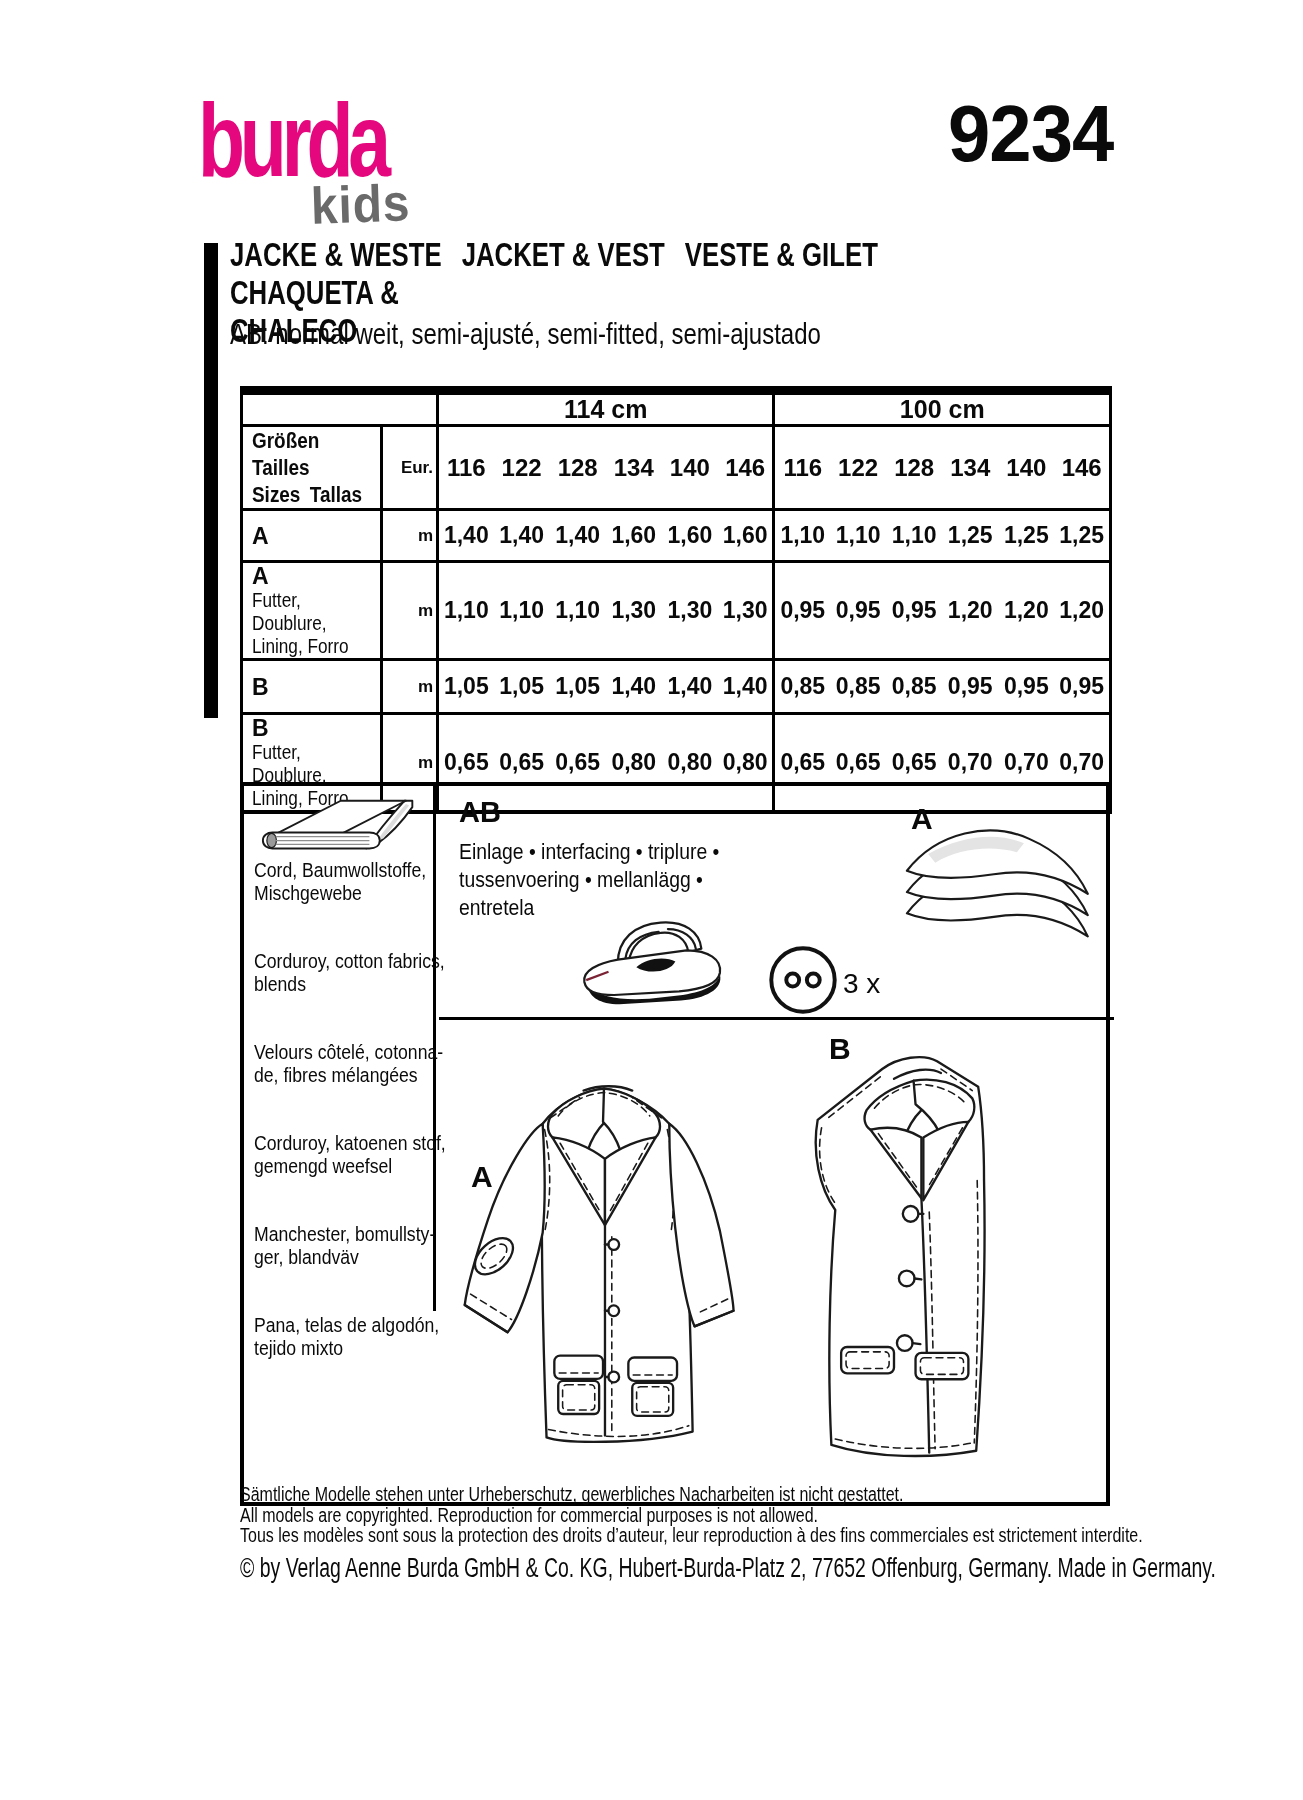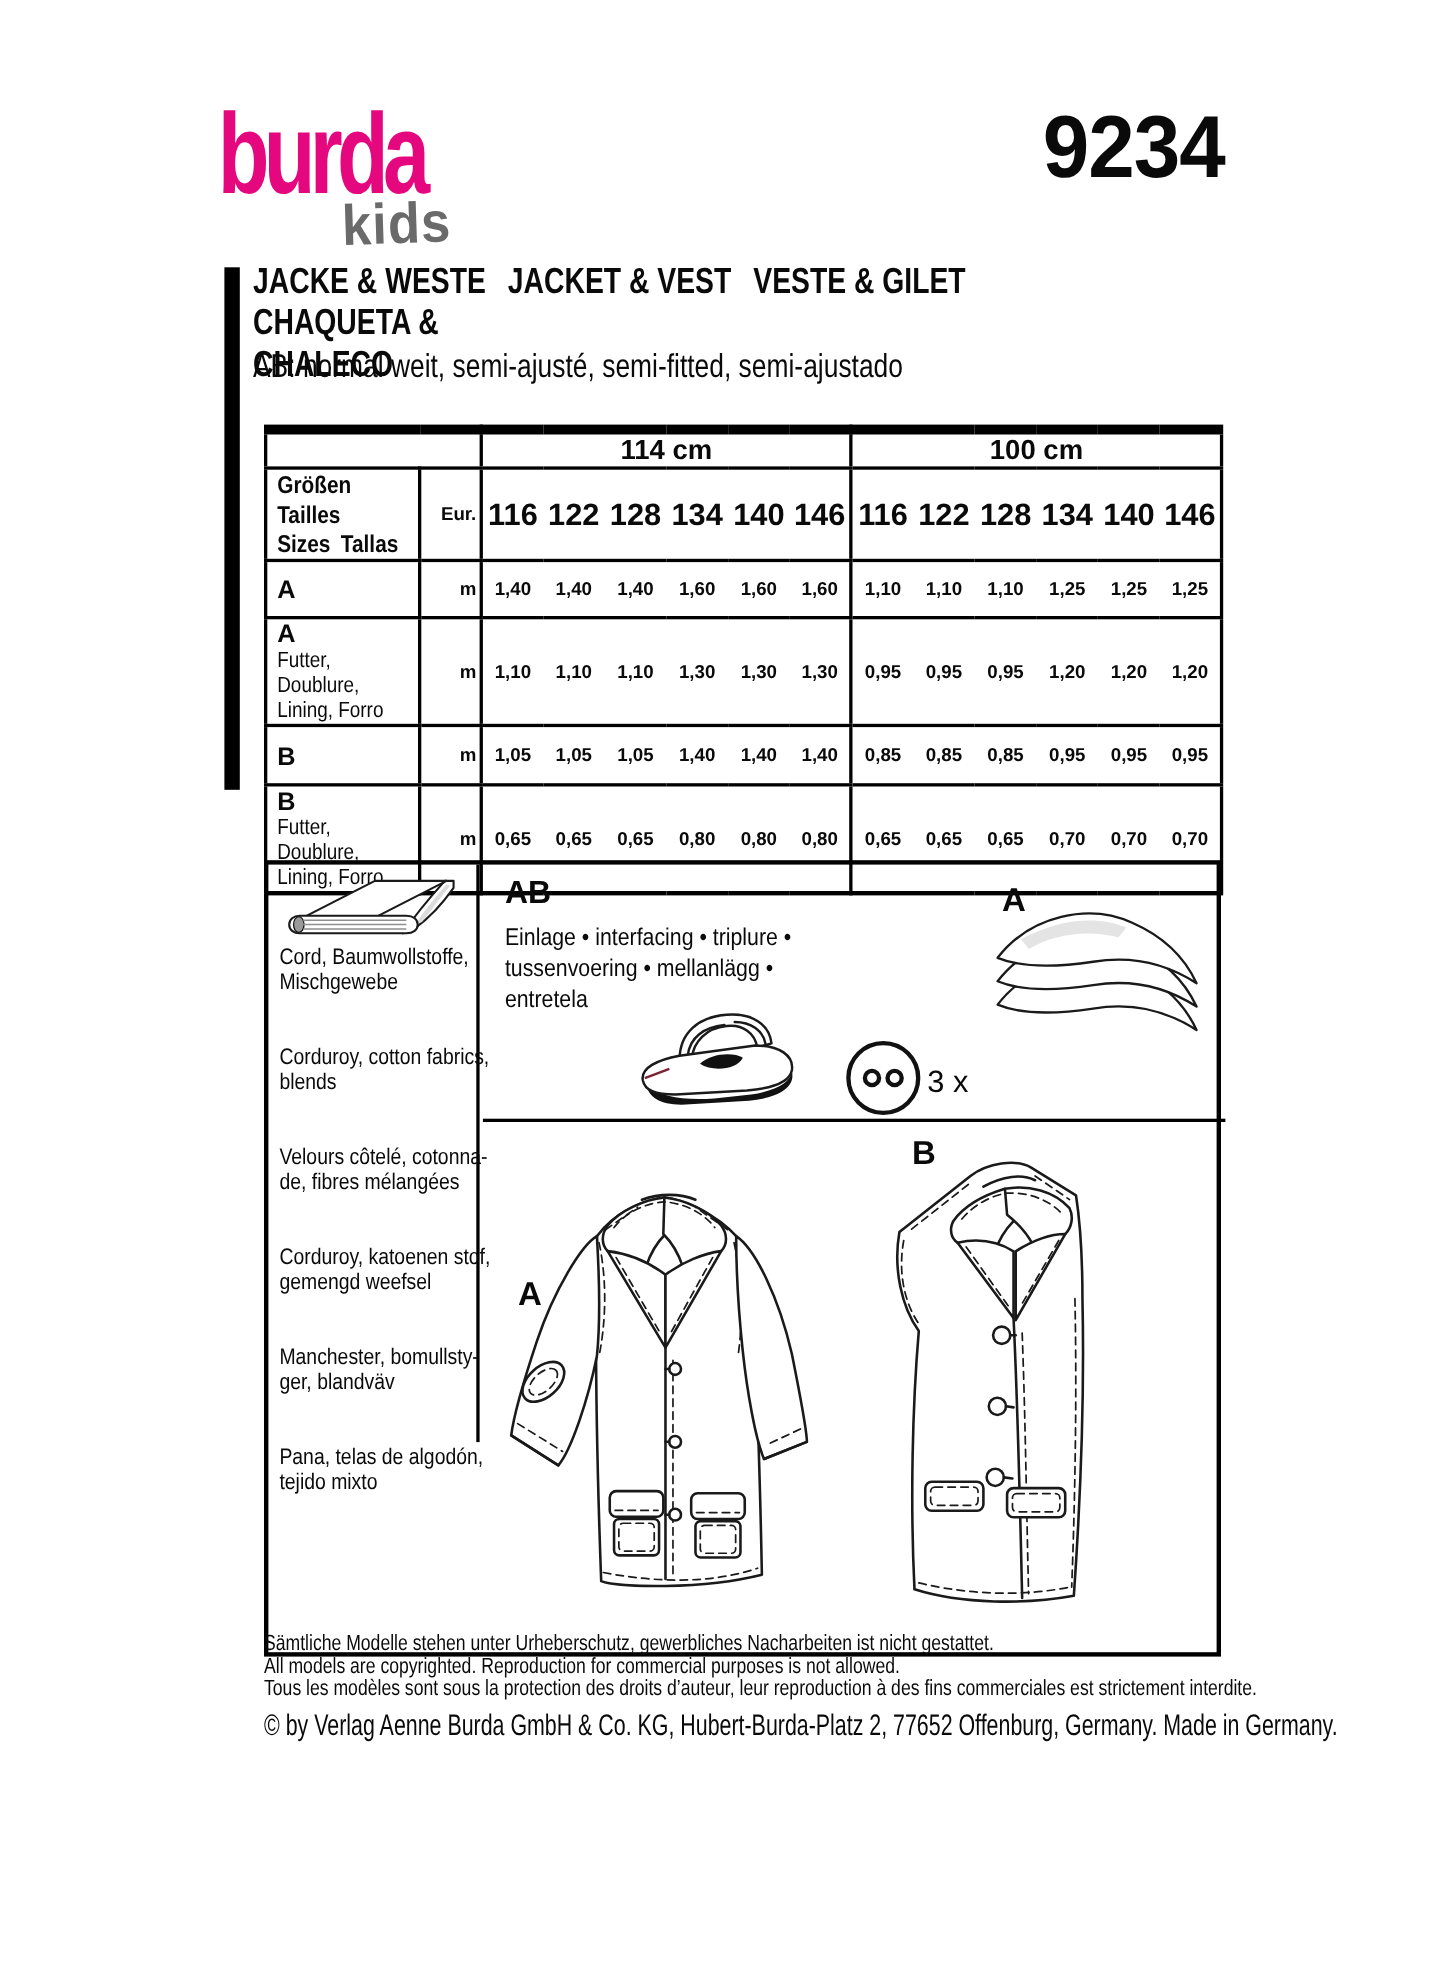--- a/index.html
+++ b/index.html
@@ -30,22 +30,22 @@
                   border-right:3px solid #000; border-bottom:4px solid #000; }
   #fabric-table td { padding:0; vertical-align:middle; }
   #fabric-table tr.sep > td { border-bottom:3px solid #000;margin-top:13px; }
   #fabric-table td.gleft { border-left:3px solid #000; }
   td.group-head { text-align:center; font-weight:bold; font-size:25px; }
   td.label-cell { text-align:left; padding-left:9px !important; vertical-align:middle; }
   .hdr-label { display:inline-block; transform:scaleX(.86); transform-origin:0 50%;
                white-space:pre-line; font-weight:bold; font-size:22px; line-height:27px; }
   td.eur-cell { text-align:right; padding-right:3px !important;
                 font-weight:bold; font-size:17px; }
-  td.size-cell { text-align:center; font-weight:bold; font-size:28px; }
-  td.val-cell  { text-align:center; font-weight:bold; font-size:17px; }
+  td.size-cell { text-align:center; font-weight:bold; font-size:24px; }
+  td.val-cell  { text-align:center; font-weight:bold; font-size:23px; }
   .row-label { font-weight:bold; font-size:23px; line-height:26px; }
   .row-sublabel { display:inline-block; transform:scaleX(.86); transform-origin:0 0;
                   font-size:20px; line-height:23px; white-space:pre-line; }
 
   
   #materials-box { left:240px; top:782px; width:870px; height:724px;
                    border:4px solid #000; box-sizing:border-box; }
   #fabric-col { position:absolute; left:0; top:0; width:192px; height:525px;
                 border-right:3px solid #000; box-sizing:border-box; padding:10px 0 0 10px; }
   .fabric-item { width:130%; transform:scaleX(.86); transform-origin:0 0;

